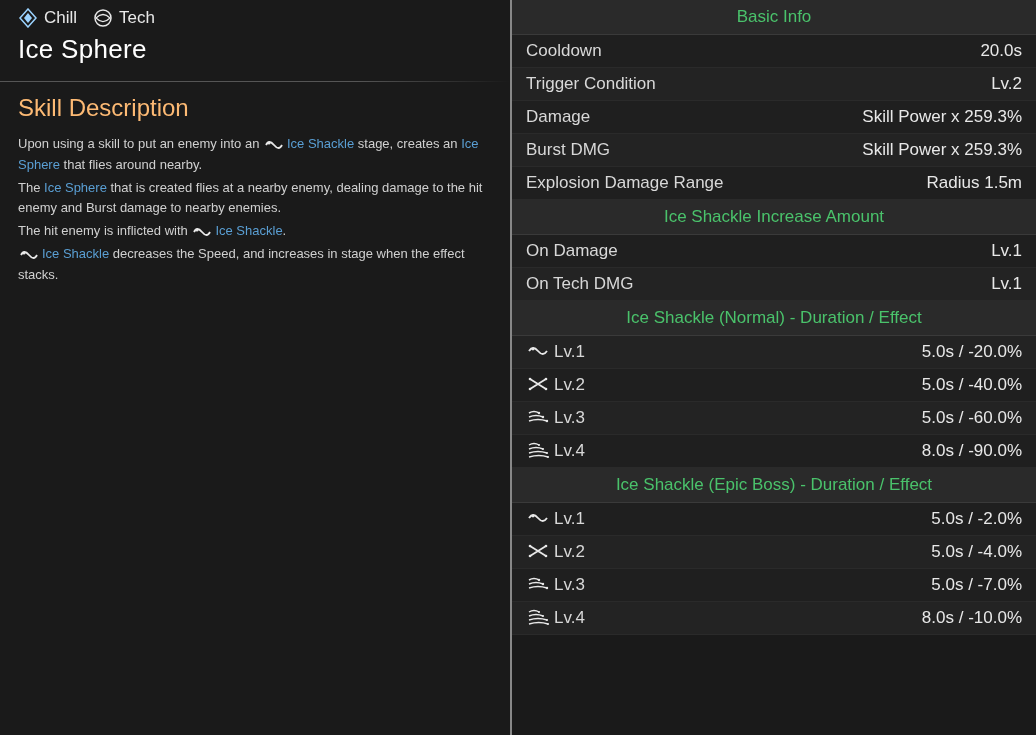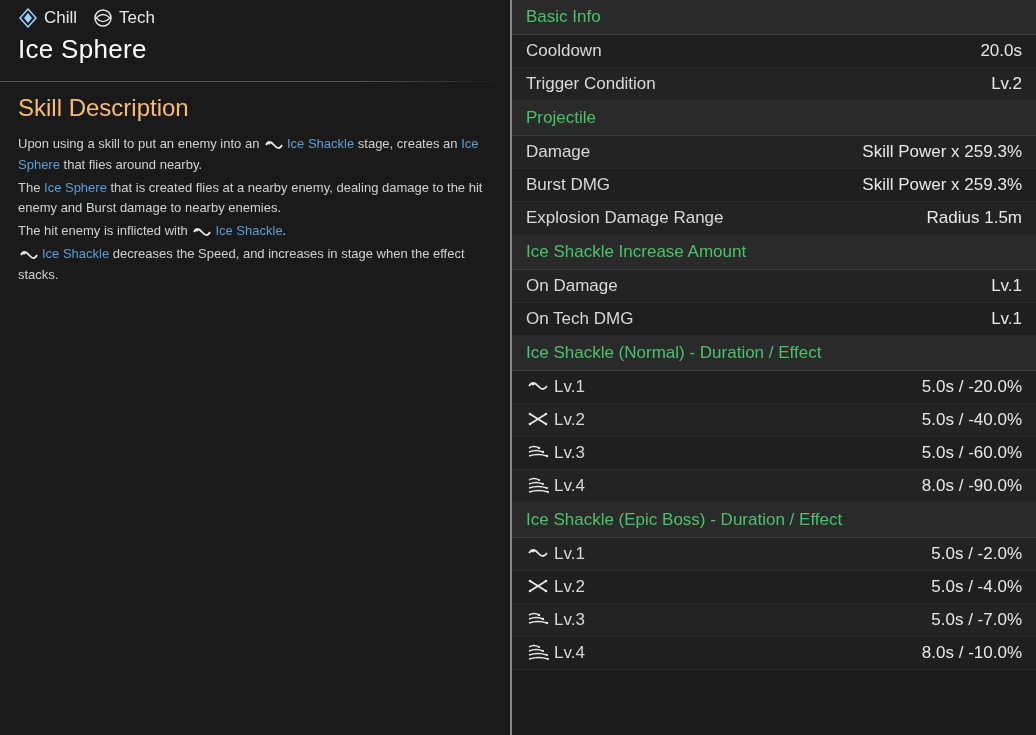--- a/index.html
+++ b/index.html
@@ -77,20 +77,21 @@
   vertical-align: middle;
   margin-right: 2px;
 }
 .stat-group-header {
   background: #2a2a2a;
   color: #4ac26b;
   font-size: 17px;
   font-weight: 500;
   padding: 7px 14px;
   border-bottom: 1px solid #3a3a3a;
+  text-align: center;
 }
 .stat-row {
   display: flex;
   justify-content: space-between;
   align-items: center;
   padding: 6px 14px;
   font-size: 17px;
   color: #d8d8d8;
   border-bottom: 1px solid #2a2a2a;
 }
@@ -169,21 +170,20 @@
         <span>Cooldown</span>
       </div>
       <div class="stat-value">20.0s</div>
     </div>
     <div class="stat-row">
       <div class="stat-label">
         <span>Trigger Condition</span>
       </div>
       <div class="stat-value">Lv.2</div>
     </div>
-    <div class="stat-group-header">Projectile</div>
     <div class="stat-row">
       <div class="stat-label">
         <span>Damage</span>
       </div>
       <div class="stat-value">Skill Power x 259.3%</div>
     </div>
     <div class="stat-row">
       <div class="stat-label">
         <span>Burst DMG</span>
       </div>

